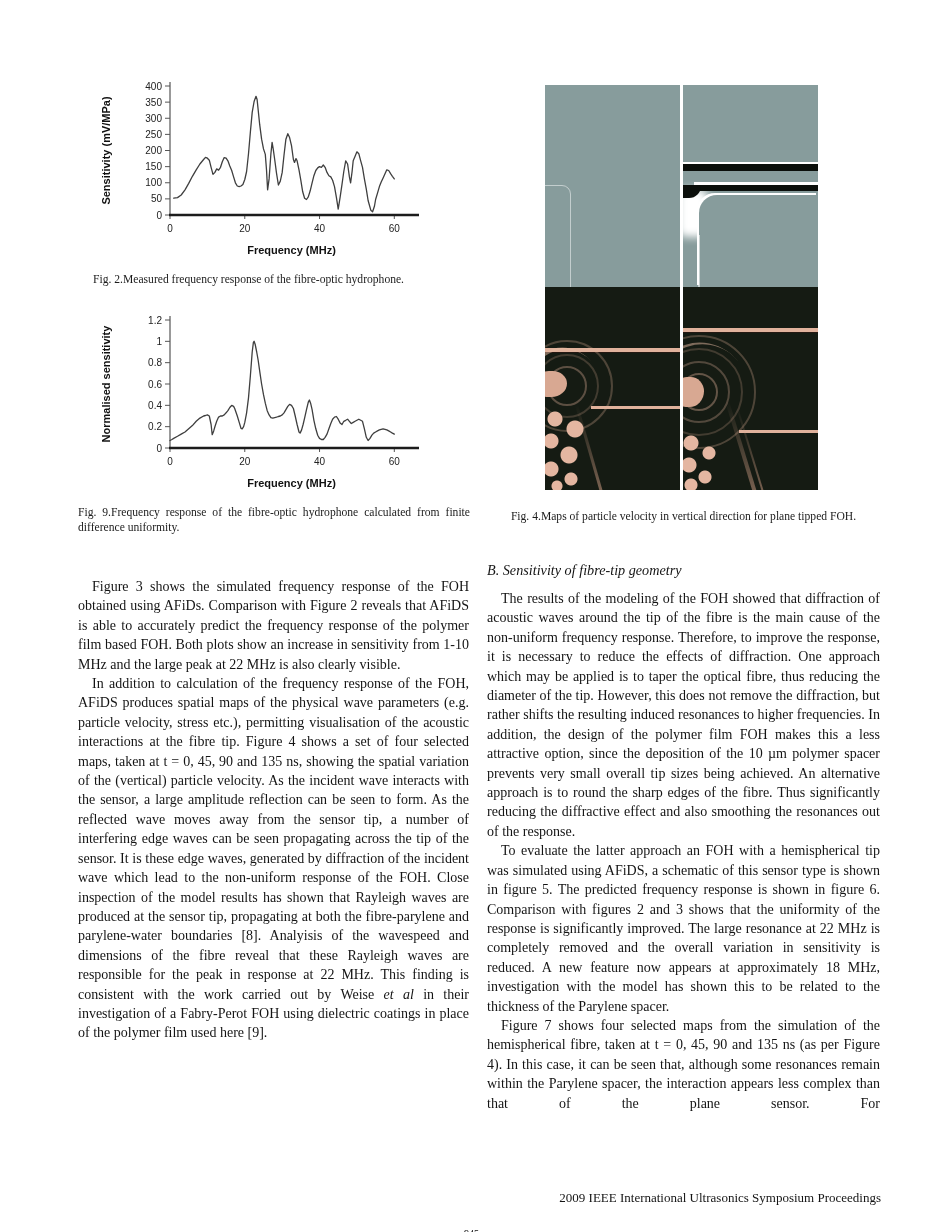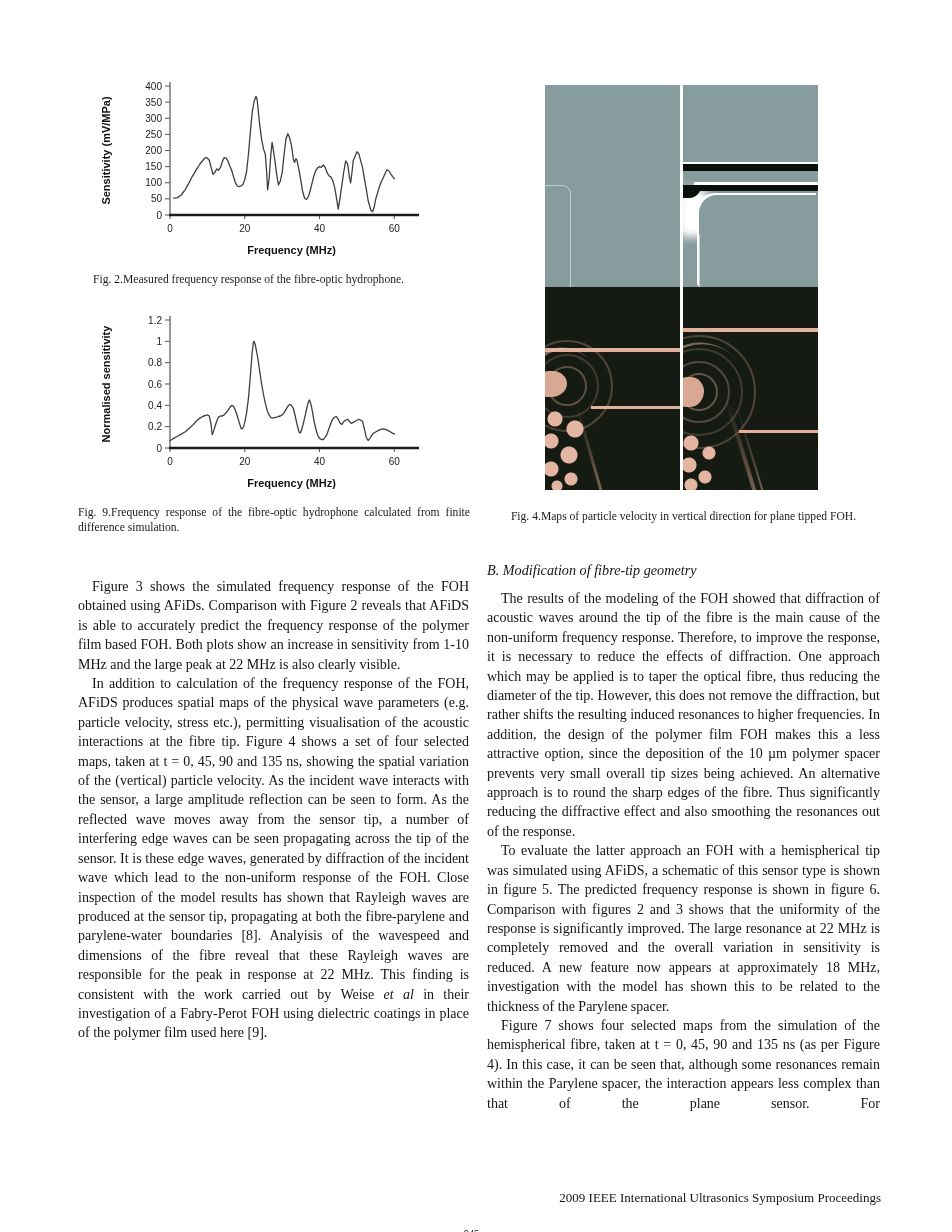--- a/index.html
+++ b/index.html
@@ -157,21 +157,21 @@
         <line x1="231.53846153846155" y1="138" x2="231.53846153846155" y2="142" stroke="#555" stroke-width="1"></line>
         <text x="231.53846153846155" y="155" text-anchor="middle" font-size="10" fill="#222">40</text>
         <line x1="306.3076923076923" y1="138" x2="306.3076923076923" y2="142" stroke="#555" stroke-width="1"></line>
         <text x="306.3076923076923" y="155" text-anchor="middle" font-size="10" fill="#222">60</text>
         <line x1="81" y1="138" x2="331" y2="138" stroke="#1c1c1c" stroke-width="2.4"></line>
         <text x="203.5" y="177" text-anchor="middle" font-size="11" font-weight="bold" fill="#111">Frequency (MHz)</text>
         <text x="22" y="74" text-anchor="middle" font-size="11" font-weight="bold" fill="#111" transform="rotate(-90 22 74)">Normalised sensitivity</text>
         <polyline points="82.0,130.5 83.9,129.5 85.7,128.4 89.5,126.3 93.2,124.1 97.0,122.0 100.7,118.8 104.4,115.6 108.2,111.3 111.9,108.1 115.6,106.0 117.5,105.5 119.4,104.9 121.3,106.0 123.1,114.5 124.2,124.7 125.7,120.9 126.9,116.7 128.7,111.3 130.6,107.1 132.5,106.0 134.3,106.0 136.2,104.9 138.1,102.8 139.9,100.7 141.8,97.5 143.7,95.3 145.6,96.4 146.7,98.5 149.3,106.0 151.2,112.4 153.0,118.3 154.2,118.8 155.6,116.7 156.8,112.4 158.6,102.8 160.5,87.9 162.4,65.5 164.2,42.0 165.4,32.4 166.1,31.3 167.2,34.5 168.7,42.0 170.2,50.5 171.7,61.2 173.6,74.0 175.5,84.7 177.3,93.2 179.2,100.7 181.1,104.9 182.9,107.6 184.8,108.1 186.7,107.6 188.5,107.1 190.4,106.5 192.3,106.0 194.2,104.9 196.0,102.8 197.9,99.6 199.8,96.4 201.6,94.3 203.5,95.3 205.4,98.5 207.2,106.0 209.1,114.5 211.0,122.0 212.1,123.1 213.6,119.9 215.1,114.5 216.6,108.1 218.5,99.6 220.3,92.1 221.4,90.0 222.6,93.2 224.1,99.6 225.9,110.3 227.8,118.8 229.7,125.2 231.5,128.4 233.4,129.5 235.3,129.5 237.1,127.3 239.0,124.1 240.9,118.8 242.8,113.5 244.6,109.2 246.5,107.1 248.4,106.5 250.2,109.2 252.1,112.9 254.0,114.5 255.8,111.3 257.7,110.3 259.6,109.2 261.4,111.3 263.3,113.5 265.2,112.4 267.1,111.3 268.9,110.3 270.8,109.2 272.7,110.3 274.5,111.3 276.4,118.8 278.3,127.3 280.1,130.5 282.0,128.4 283.9,125.2 285.7,123.1 287.6,122.0 289.5,120.9 291.4,119.9 293.2,119.3 295.1,118.8 297.0,119.3 298.8,119.9 300.7,120.9 302.6,122.0 304.4,123.1 306.3,124.1" fill="none" stroke="#3f3f3f" stroke-width="1.3" stroke-linejoin="round" stroke-linecap="round"></polyline>
       </svg>
   </div>
-  <div class="caption" id="cap-fig3"><span class="cap-label">Fig. 9.</span><span>Frequency response of the fibre-optic hydrophone calculated from finite difference simulation.</span></div>
+  <div class="caption" id="cap-fig3"><span class="cap-label">Fig. 9.</span><span>Frequency response of the fibre-optic hydrophone calculated from finite difference uniformity.</span></div>
 
   <div class="fig4">
     <div class="f4col c1">
       <div class="sage">
         <div class="fibre-outline"></div>
       </div>
       <div class="darkp">
         <div class="sl sl1"></div>
         <div class="ring r1"></div>
         <div class="ring r2"></div>
@@ -210,21 +210,21 @@
     </div>
   </div>
   <div class="caption" id="cap-fig4"><span class="cap-label">Fig. 4.</span><span>Maps of particle velocity in vertical direction for plane tipped FOH.</span></div>
 
   <div class="col" id="col-left">
     <p class="ind">Figure 3 shows the simulated frequency response of the FOH obtained using AFiDs. Comparison with Figure 2 reveals that AFiDS is able to accurately predict the frequency response of the polymer film based FOH. Both plots show an increase in sensitivity from 1-10 MHz and the large peak at 22 MHz is also clearly visible.</p>
     <p class="ind"><span>In addition to calculation of the frequency response of the FOH, AFiDS produces spatial maps of the physical wave parameters (e.g. particle velocity, stress etc.), permitting visualisation of the acoustic interactions at the fibre tip. Figure 4 shows a set of four selected maps, taken at t = 0, 45, 90 and 135 ns, showing the spatial variation of the (vertical) particle velocity. As the incident wave interacts with the sensor, a large amplitude reflection can be seen to form. As the reflected wave moves away from the sensor tip, a number of interfering edge waves can be seen propagating across the tip of the sensor. It is these edge waves, generated by diffraction of the incident wave which lead to the non-uniform response of the FOH. Close inspection of the model results has shown that Rayleigh waves are produced at the sensor tip, propagating at both the fibre-parylene and parylene-water boundaries [8]. Analyisis of the wavespeed and dimensions of the fibre reveal that these Rayleigh waves are responsible for the peak in response at 22 MHz. This finding is consistent with the work carried out by Weise </span><em>et al</em><span> in their investigation of a Fabry-Perot FOH using dielectric coatings in place of the polymer film used here [9].</span></p>
   </div>
 
   <div class="col" id="col-right">
-    <h3 class="subheading">B. Modification of fibre-tip geometry</h3>
+    <h3 class="subheading">B. Sensitivity of fibre-tip geometry</h3>
     <p class="ind">The results of the modeling of the FOH showed that diffraction of acoustic waves around the tip of the fibre is the main cause of the non-uniform frequency response. Therefore, to improve the response, it is necessary to reduce the effects of diffraction. One approach which may be applied is to taper the optical fibre, thus reducing the diameter of the tip. However, this does not remove the diffraction, but rather shifts the resulting induced resonances to higher frequencies. In addition, the design of the polymer film FOH makes this a less attractive option, since the deposition of the 10 µm polymer spacer prevents very small overall tip sizes being achieved. An alternative approach is to round the sharp edges of the fibre. Thus significantly reducing the diffractive effect and also smoothing the resonances out of the response.</p>
     <p class="ind">To evaluate the latter approach an FOH with a hemispherical tip was simulated using AFiDS, a schematic of this sensor type is shown in figure 5. The predicted frequency response is shown in figure 6. Comparison with figures 2 and 3 shows that the uniformity of the response is significantly improved. The large resonance at 22 MHz is completely removed and the overall variation in sensitivity is reduced. A new feature now appears at approximately 18 MHz, investigation with the model has shown this to be related to the thickness of the Parylene spacer.</p>
     <p class="ind stretch-last">Figure 7 shows four selected maps from the simulation of the hemispherical fibre, taken at t = 0, 45, 90 and 135 ns (as per Figure 4). In this case, it can be seen that, although some resonances remain within the Parylene spacer, the interaction appears less complex than that of the plane sensor. For</p>
   </div>
 
   <div class="footer-page-number">945</div>
   <div class="footer-proceedings">2009 IEEE International Ultrasonics Symposium Proceedings</div>
 
 </div>
 

